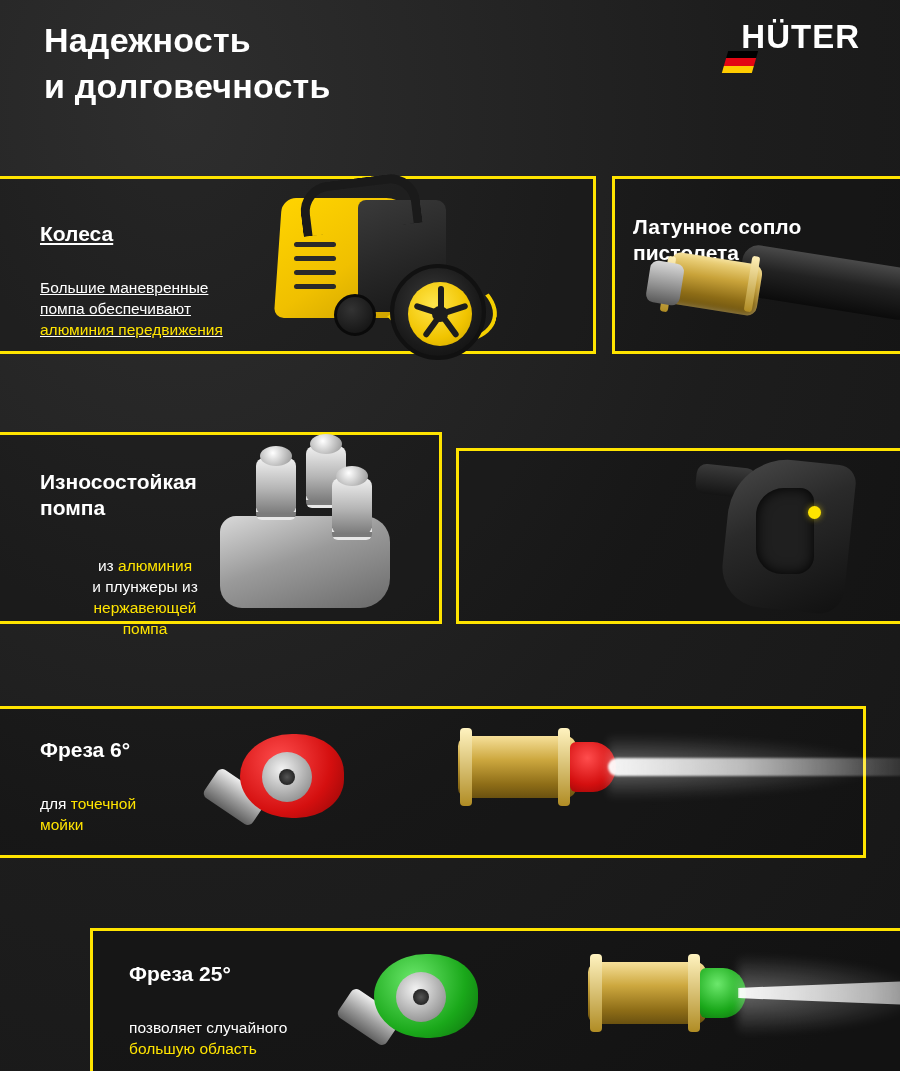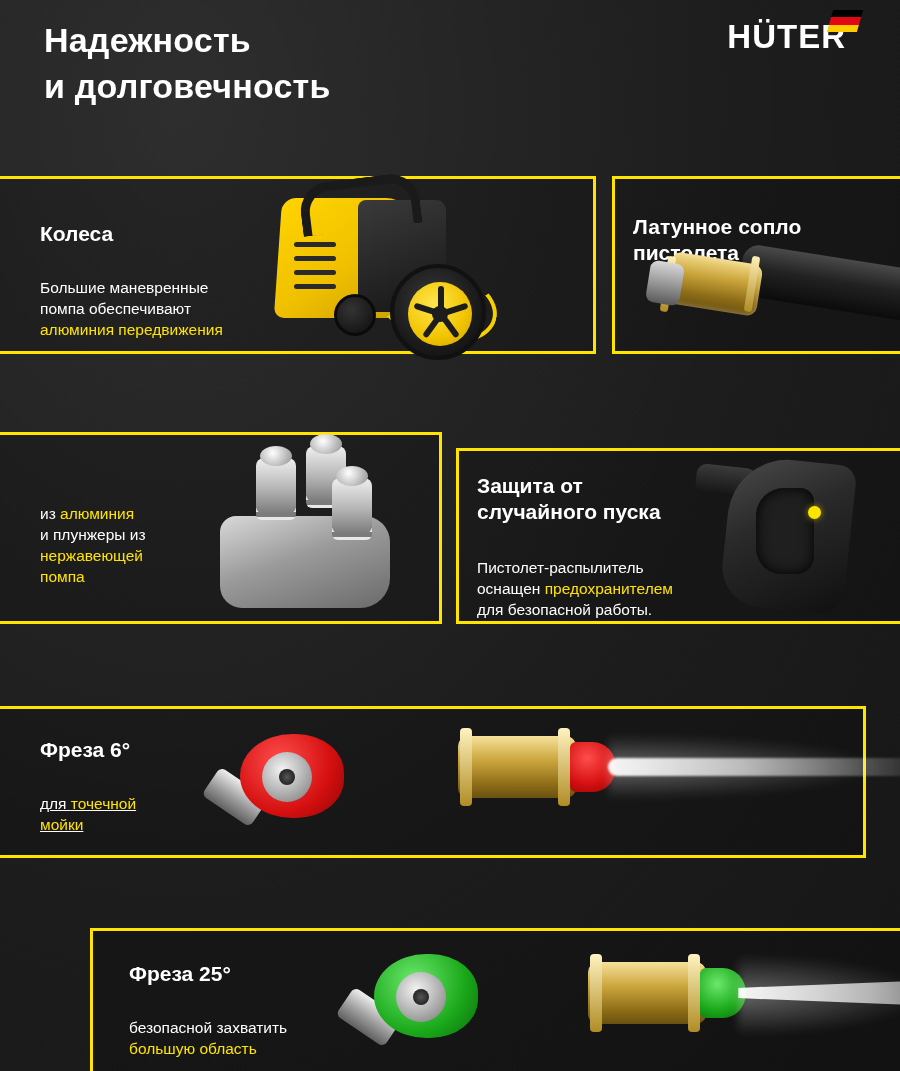--- a/index.html
+++ b/index.html
@@ -39,20 +39,21 @@
     line-height: 1.35;
     letter-spacing: 0.2px;
     color: #ffffff;
     white-space: pre-line;
   }
   .logo {
     position: absolute;
     right: 40px; top: 12px;
     display: flex;
     align-items: flex-start;
+    flex-direction: column;
   }
   .logo-text {
     font-size: 33px;
     font-weight: bold;
     letter-spacing: 1px;
     color: #ffffff;
     line-height: 1;
     margin-top: 8px;
   }
   .logo-flag {
@@ -87,20 +88,21 @@
   
   .sec1-left {
     left: 0; top: 176px;
     width: 596px; height: 178px;
     border-left: none;
   }
   .sec1-left .txt {
     position: absolute;
     left: 40px; top: 42px;
     width: 250px;
+    text-decoration: underline;
   }
   .sec1-right {
     left: 612px; top: 176px;
     width: 320px; height: 178px;
     border-right: none;
   }
   .sec1-right .txt {
     position: absolute;
     left: 18px; top: 35px;
     width: 250px;
@@ -441,62 +443,57 @@
   <div class="art brass1">
     <div class="hose-blk"></div>
     <div class="coupler"></div>
     <div class="ring" style="left:44px;"></div>
     <div class="ring" style="left:128px;"></div>
     <div class="collar"></div>
   </div>
 
   <div class="frame sec2-left">
     <div class="txt">
-      <div class="card-text" style="margin-top:14px;">
+      <div class="card-title">Износостойкая
+помпа</div>
+      <div class="card-text" style="margin-top:14px;text-align:center;">
         <span>из </span><span class="hl">алюминия</span><span>
 и плунжеры из
 </span><span class="hl">нержавеющей
 помпа</span>
       </div>
     </div>
   </div>
 
   <div class="art pump">
     <div class="base"></div>
     <div class="spring" style="left:42px; top:36px;"></div>
     <div class="spring" style="left:92px; top:24px;"></div>
     <div class="spring" style="left:118px; top:56px;"></div>
     <div class="plunger" style="left:42px; top:22px;"></div>
     <div class="plunger" style="left:92px; top:10px;"></div>
     <div class="plunger" style="left:118px; top:42px;"></div>
   </div>
 
   <div class="frame sec2-right">
     <div class="txt">
-      <div class="card-title">Защита от
-случайного пуска</div>
-      <div class="card-text" style="margin-top:12px;">
-        <span>Пистолет-распылитель
-оснащен </span><span class="hl">предохранителем</span><span>
-для безопасной работы.</span>
-      </div>
     </div>
   </div>
 
   <div class="art gun">
     <div class="barrel"></div>
     <div class="grip"></div>
     <div class="hole"></div>
     <div class="dot"></div>
   </div>
 
   <div class="frame sec3">
     <div class="txt">
       <div class="card-title">Фреза 6°</div>
-      <div class="card-text" style="margin-top:10px;text-decoration:underline;">
+      <div class="card-text" style="margin-top:10px;">
         <span>для </span><span class="hl">точечной
 мойки</span>
       </div>
     </div>
   </div>
 
   <div class="art" style="left:196px; top:724px; width:160px; height:110px;">
     <div class="nozzle-stem" style="left:10px; top:56px;"></div>
     <div class="nozzle-head red-head" style="left:44px; top:10px;">
       <div class="face"></div>
@@ -509,21 +506,21 @@
     <div class="brass-ring" style="left:100px;"></div>
     <div class="tip red-head"></div>
     <div class="spray"></div>
     <div class="mist" style="left:150px; top:20px; width:280px; height:66px;"></div>
   </div>
 
   <div class="frame sec4">
     <div class="txt">
       <div class="card-title">Фреза 25°</div>
       <div class="card-text" style="margin-top:10px;">
-        <span>безопасной захватить
+        <span>позволяет случайного
 </span><span class="hl">большую область</span>
       </div>
     </div>
   </div>
 
   <div class="art" style="left:330px; top:944px; width:160px; height:110px;">
     <div class="nozzle-stem" style="left:10px; top:56px;"></div>
     <div class="nozzle-head green-head" style="left:44px; top:10px;">
       <div class="face"></div>
     </div>

